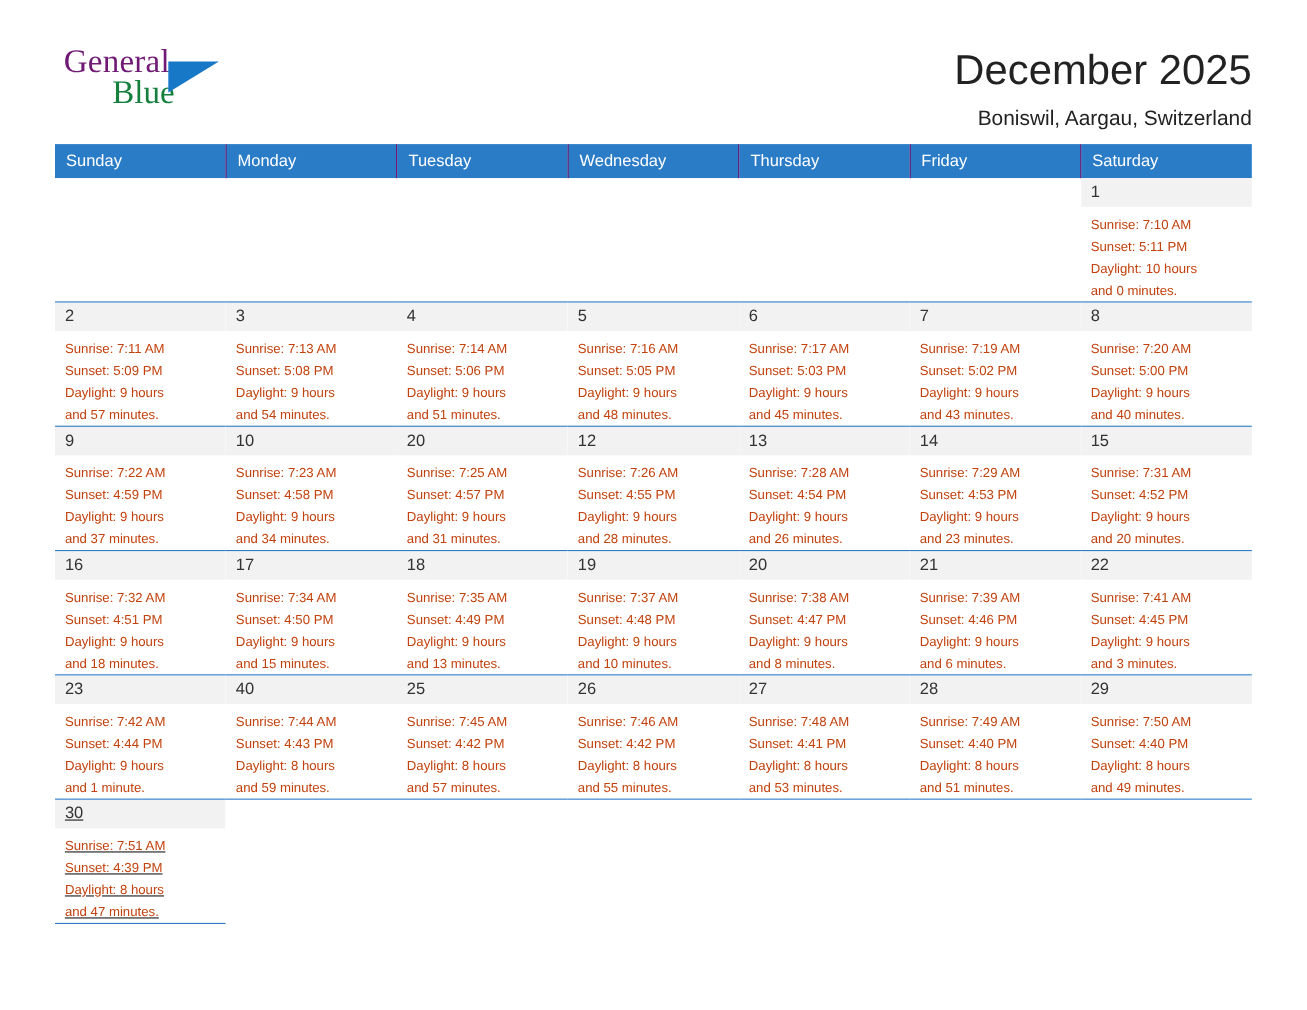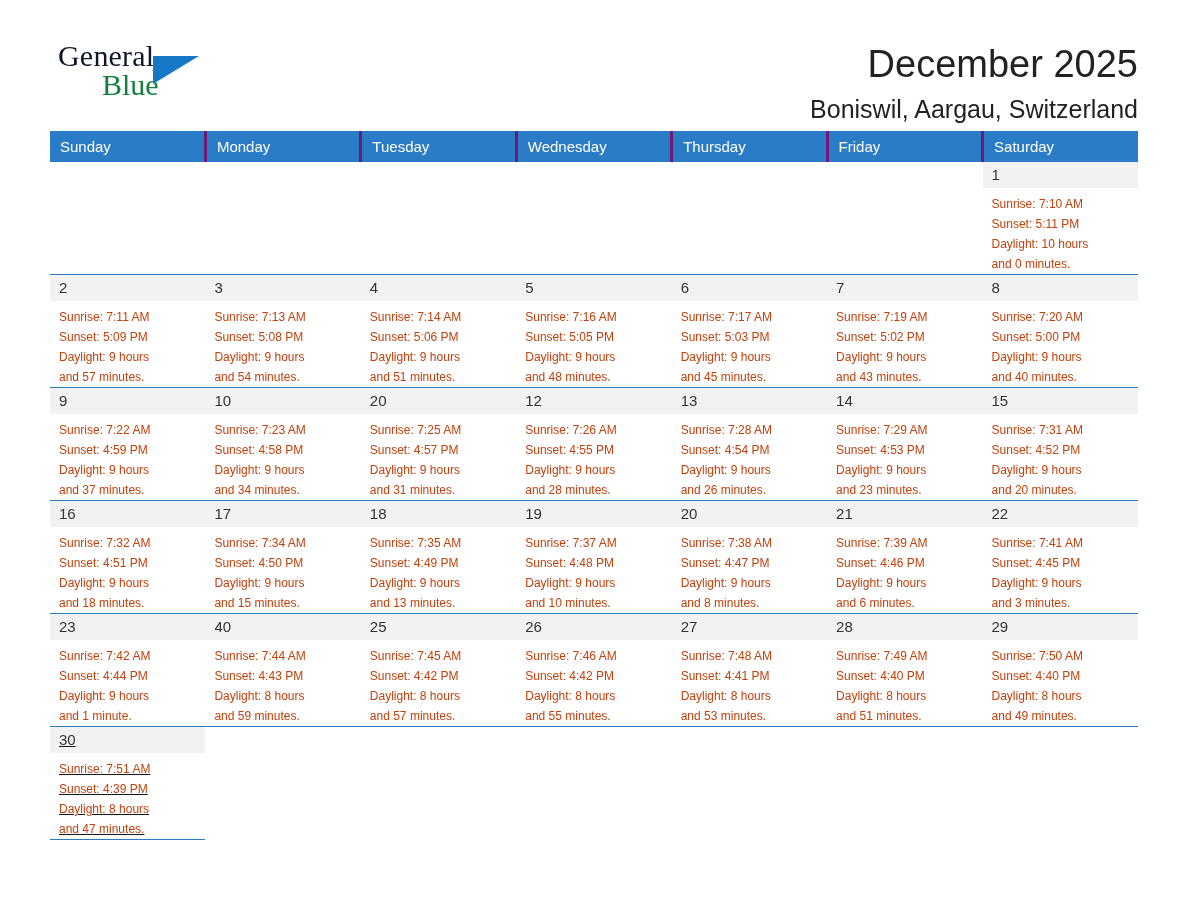--- a/index.html
+++ b/index.html
@@ -28,21 +28,21 @@
   }
   .logo {
     position: relative;
     width: 210px;
     height: 72px;
     padding-left: 8px;
     box-sizing: border-box;
   }
   .logo-general {
     font-size: 30px;
-    color: #0f172a;
+    color: #701a75;
     letter-spacing: 0.2px;
     line-height: 32px;
     font-family: "Liberation Serif", serif;
   }
   .logo-blue {
     font-size: 30px;
     color: #15803d;
     line-height: 30px;
     font-family: "Liberation Serif", serif;
     padding-left: 44px;
@@ -62,42 +62,42 @@
     text-align: right;
     padding-top: 2px;
   }
   .month-title {
     font-size: 38px;
     color: #222222;
     line-height: 44px;
     white-space: nowrap;
   }
   .location {
-    font-size: 25px;
+    font-size: 19px;
     color: #222222;
     line-height: 30px;
     margin-top: 8px;
     white-space: nowrap;
   }
   
   table.cal {
     border-collapse: collapse;
     width: 1088px;
     margin-top: 17px;
     table-layout: fixed;
   }
   table.cal th {
     background: #2a7cc7;
     color: #ffffff;
     font-weight: normal;
     font-size: 15px;
     text-align: left;
     padding: 7px 0 7px 10px;
     height: 17px;
-    border-right: 3px solid #701a75;
+    border-right: 1px solid #701a75;
   }
   table.cal th:last-child { border-right: none; }
   table.cal td {
     vertical-align: top;
     border-bottom: 1px solid #2a7cc7;
     padding: 0;
     height: 103px;
     width: 155.4px;
     background: #ffffff;
   }

